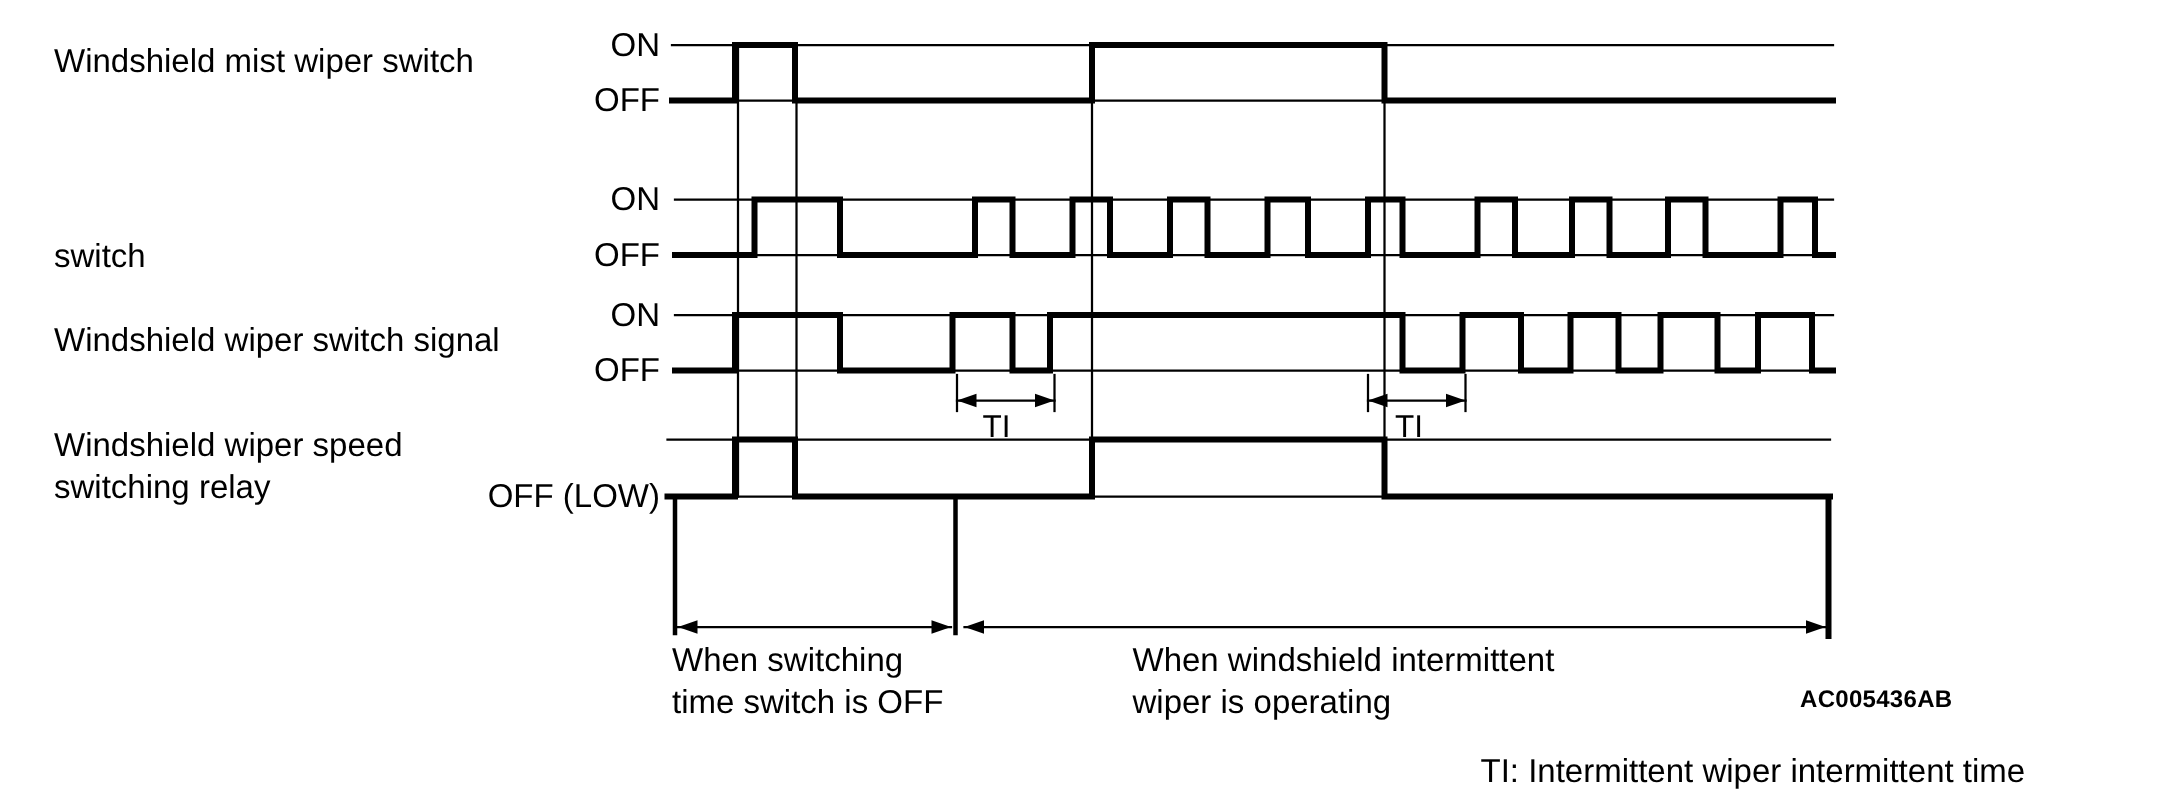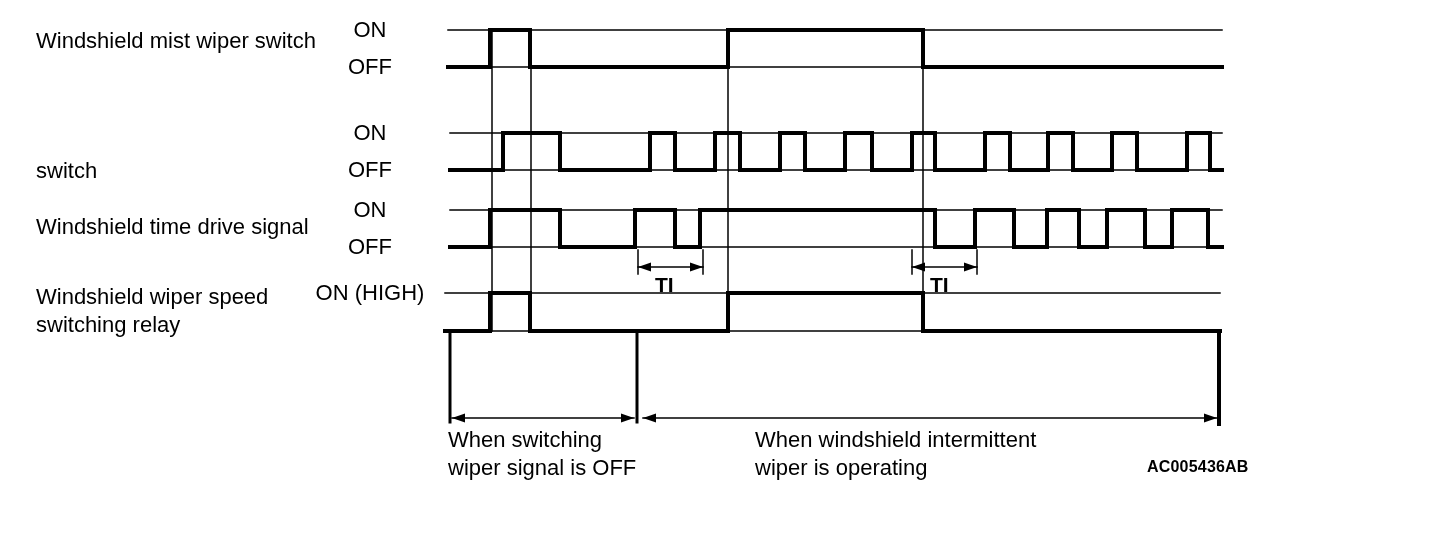--- a/index.html
+++ b/index.html
@@ -4,22 +4,22 @@
 <style>
   html,body{margin:0;padding:0;background:#fff;}
   .stage{
     position:relative;width:1440px;height:534px;background:#fff;overflow:hidden;
     font-family:"Liberation Sans","DejaVu Sans",sans-serif;color:#000;
   }
   svg{position:absolute;left:0;top:0;}
   .t{
     position:absolute;font-size:22px;line-height:28px;white-space:pre;color:#000;text-align:center;
   }
-  .lvl{width:140px;}
-  .ti{font-size:21px;font-weight:bold;}
+  .lvl{width:140px;text-align:right;}
+  .ti{font-size:21px;}
   .code{font-size:16px;font-weight:bold;letter-spacing:.2px;}
 </style>
 </head>
 <body>
 
 <div class="stage">
 
   <svg id="wave-svg" width="1440" height="534" viewBox="0 0 1440 534">
       <line x1="448" y1="30" x2="1222" y2="30" stroke="#000000" stroke-width="1.5" stroke-linecap="square"></line>
       <line x1="448" y1="67" x2="1222" y2="67" stroke="#000000" stroke-width="1.5" stroke-linecap="square"></line>
@@ -53,34 +53,35 @@
       <polygon points="452,418 465,413.5 465,422.5" fill="#000000"></polygon>
       <polygon points="634,418 621,413.5 621,422.5" fill="#000000"></polygon>
       <line x1="643" y1="418" x2="1217" y2="418" stroke="#000000" stroke-width="1.5" stroke-linecap="square"></line>
       <polygon points="643,418 656,413.5 656,422.5" fill="#000000"></polygon>
       <polygon points="1217,418 1204,413.5 1204,422.5" fill="#000000"></polygon>
       <line x1="1219" y1="333" x2="1219" y2="424" stroke="#000000" stroke-width="4" stroke-linecap="square"></line>
     </svg>
 
   <div class="t" style="left:36px;top:27px">Windshield mist wiper switch</div>
   <div class="t" style="left:36px;top:157px">switch</div>
-  <div class="t" style="left:36px;top:213px">Windshield time drive signal</div>
+  <div class="t" style="left:36px;top:213px">Windshield wiper switch signal</div>
   <div class="t" style="left:36px;top:283px">Windshield wiper speed</div>
   <div class="t" style="left:36px;top:311px">switching relay</div>
 
   <div class="t lvl" style="left:300px;top:16px">ON</div>
   <div class="t lvl" style="left:300px;top:53px">OFF</div>
   <div class="t lvl" style="left:300px;top:119px">ON</div>
   <div class="t lvl" style="left:300px;top:156px">OFF</div>
   <div class="t lvl" style="left:300px;top:196px">ON</div>
   <div class="t lvl" style="left:300px;top:233px">OFF</div>
-  <div class="t lvl" style="left:300px;top:279px">ON (HIGH)</div>
+  <div class="t lvl" style="left:300px;top:317px">OFF (LOW)</div>
 
   <div class="t ti" style="left:655px;top:271px">TI</div>
   <div class="t ti" style="left:930px;top:271px">TI</div>
 
   <div class="t" style="left:448px;top:426px">When switching</div>
-  <div class="t" style="left:448px;top:454px">wiper signal is OFF</div>
+  <div class="t" style="left:448px;top:454px">time switch is OFF</div>
   <div class="t" style="left:755px;top:454px">wiper is operating</div>
   <div class="t" style="left:755px;top:426px">When windshield intermittent</div>
-  <div class="t code" style="left:1147px;top:453px">AC005436AB</div>
+  <div class="t code" style="left:1200px;top:453px">AC005436AB</div>
+  <div class="t" style="left:987px;top:500px">TI: Intermittent wiper intermittent time</div>
 
 </div>
 
 </body></html>

